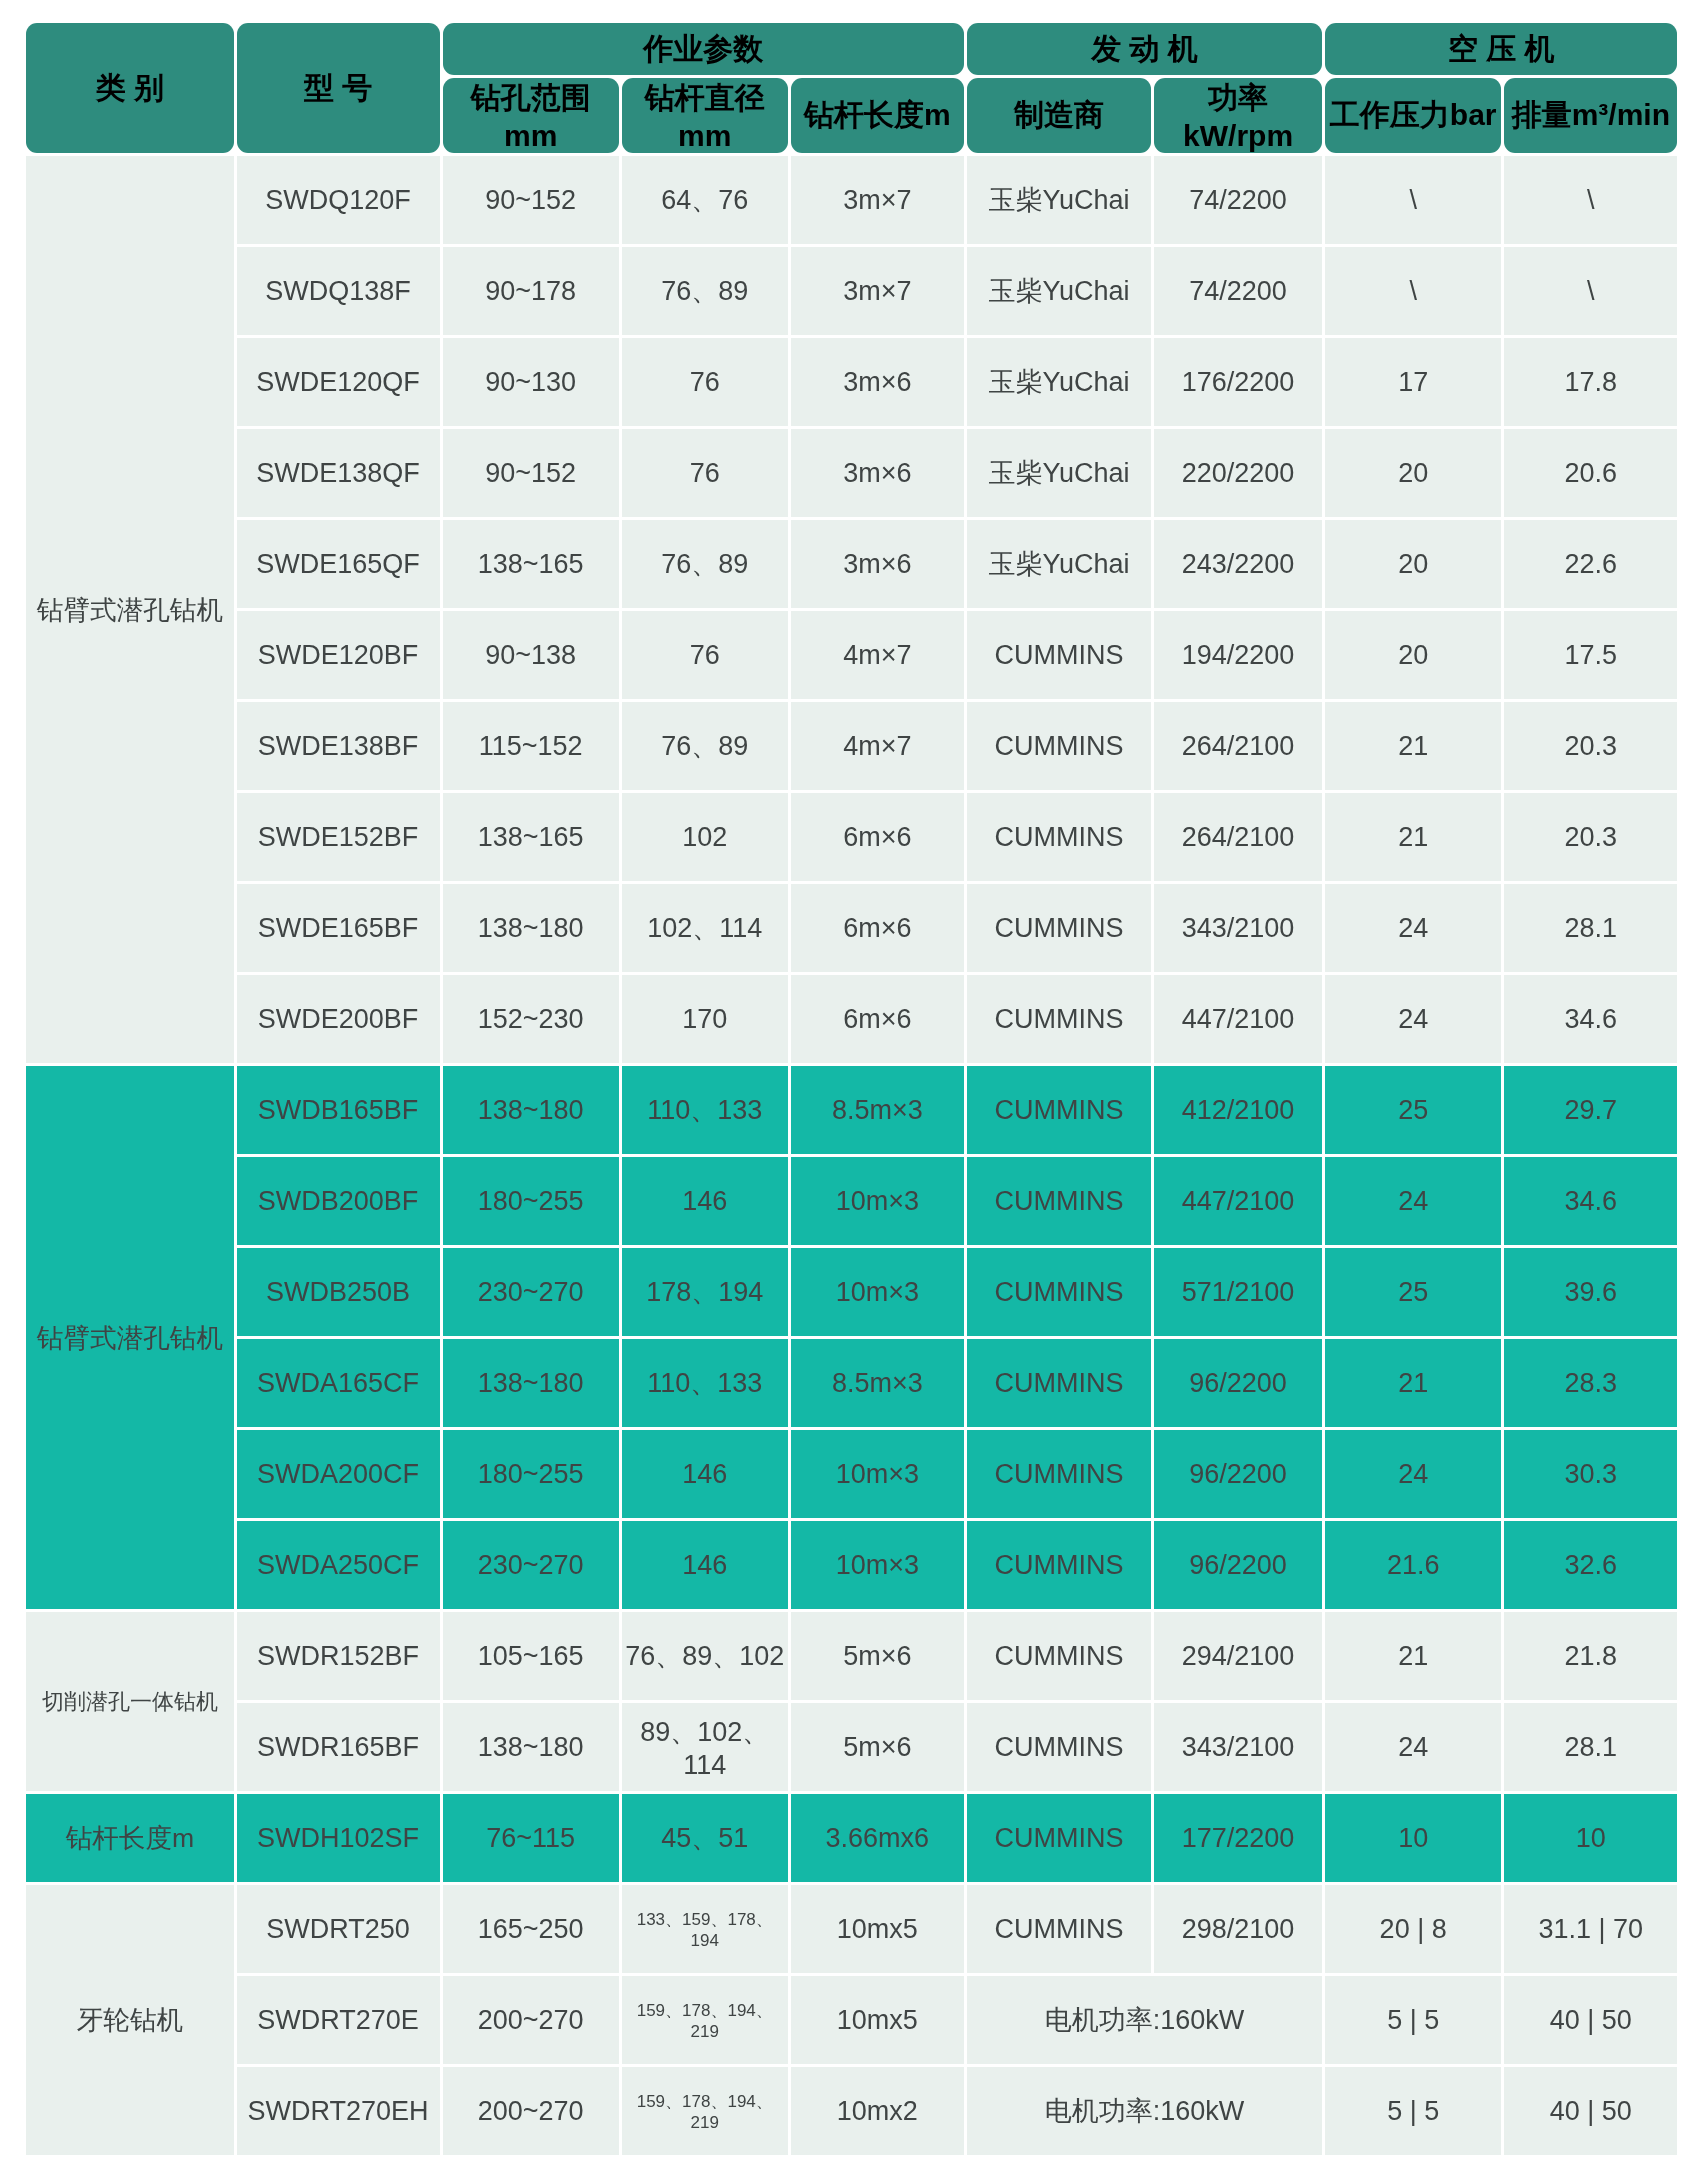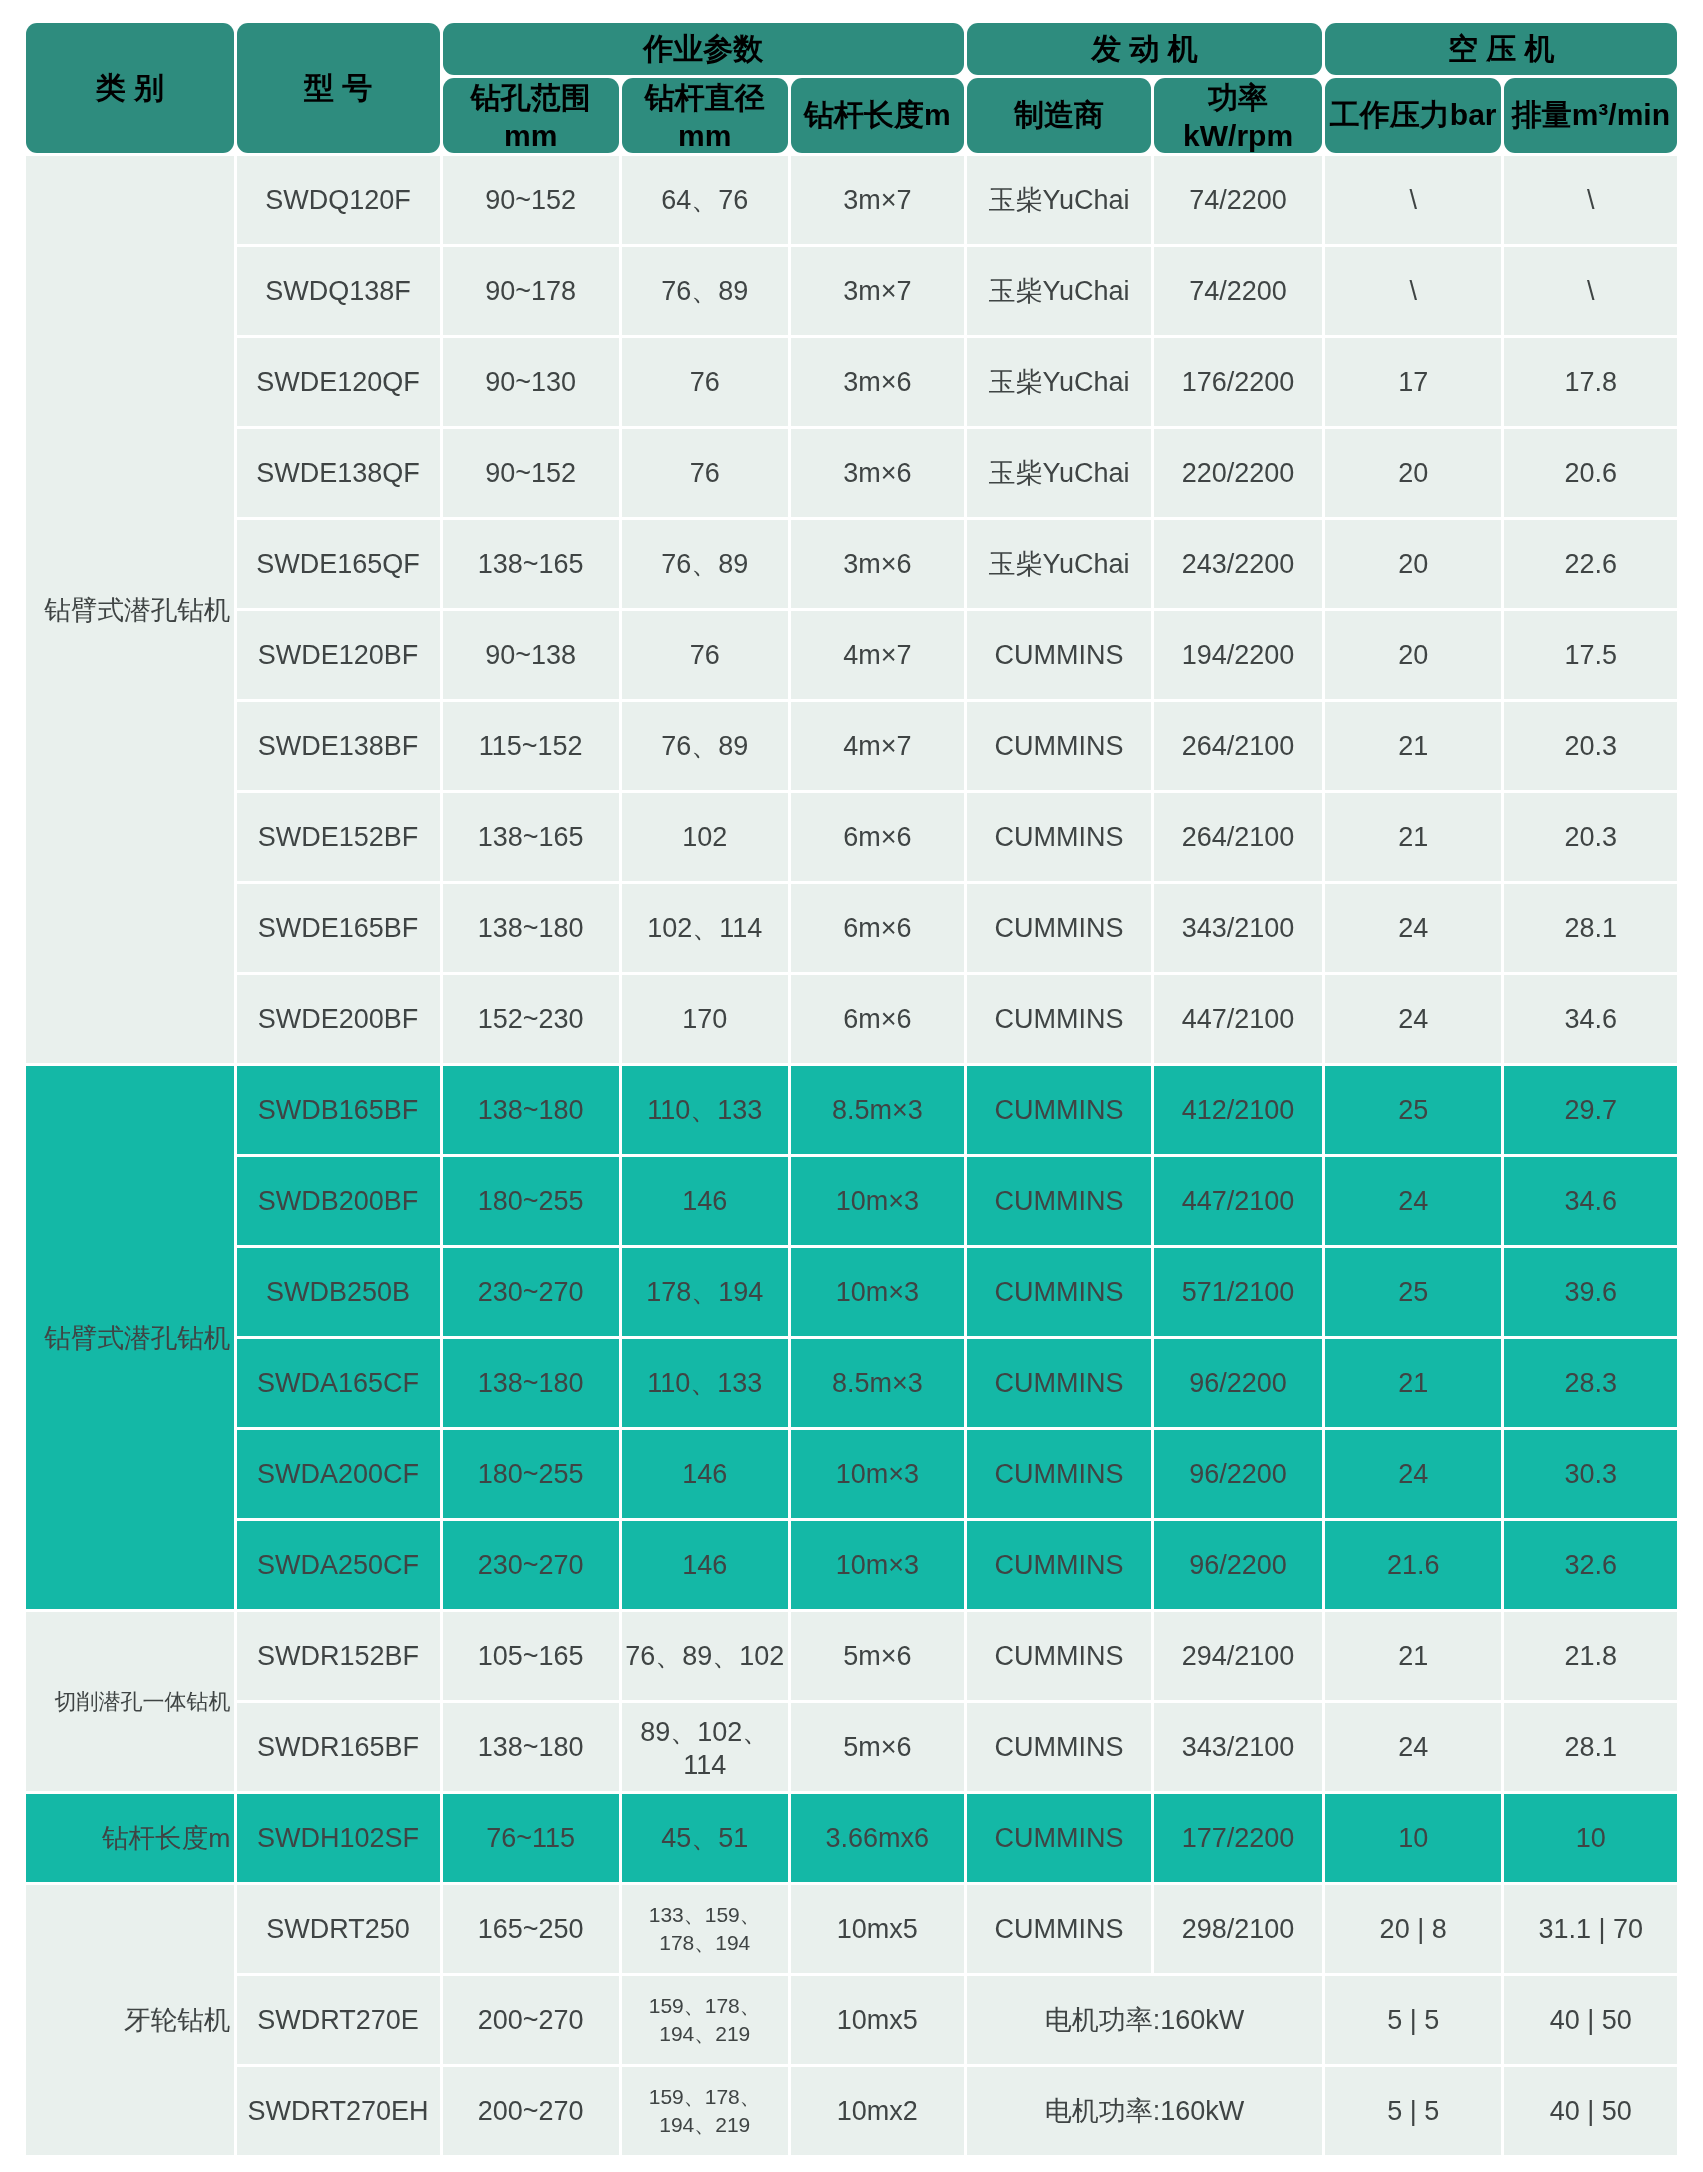--- a/index.html
+++ b/index.html
@@ -36,22 +36,22 @@
   tr.hrow1 { height: 52px; }
   tr.hrow2 { height: 55px; border-radius: 16px; }
   
   tbody tr { height: 88px; }
   tbody td {
     font-size: 27px;
     color: #3F4444;
   }
   tr.light td { background: #E9F0ED; }
   tr.dark  td { background: #14b8a6; }
-  td.small { font-size: 21px; }
-  td.cat { font-size: 26.6px; text-align: right; }
+  td.small { font-size: 17px; }
+  td.cat { font-size: 26.6px; }
   td.cat-small { font-size: 22px; }
 </style>
 </head>
 <body>
 
 <table class="spec">
   <colgroup>
     <col style="width:207px">
     <col style="width:203px">
     <col style="width:176px">

